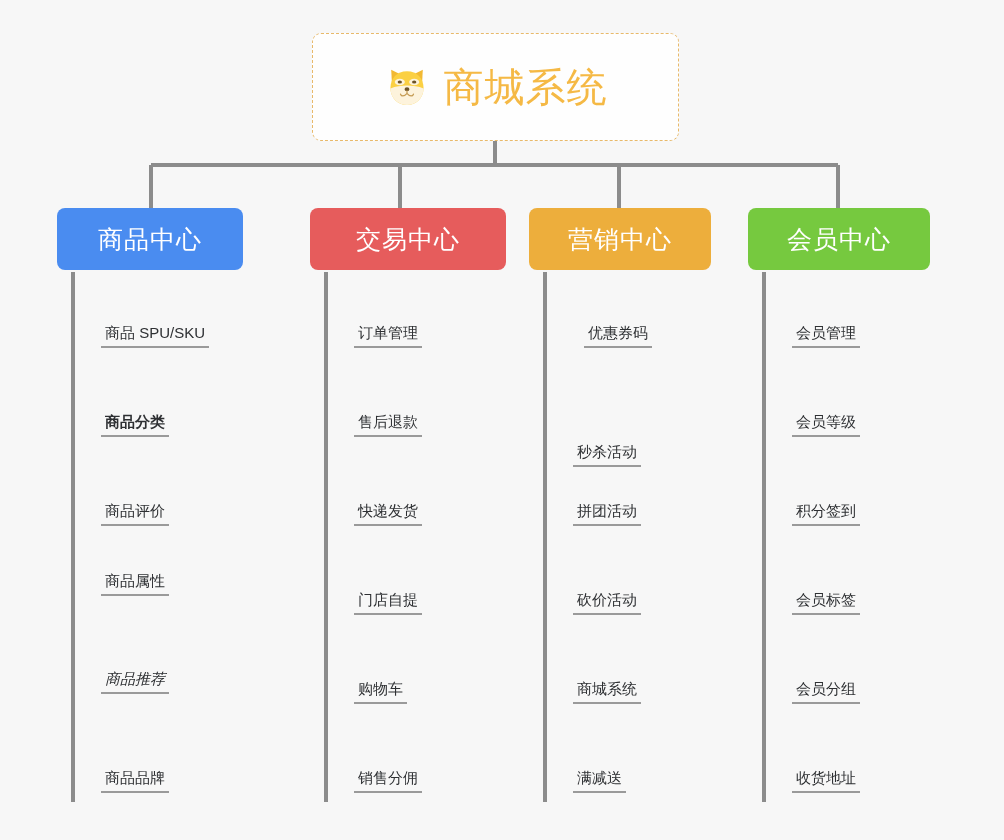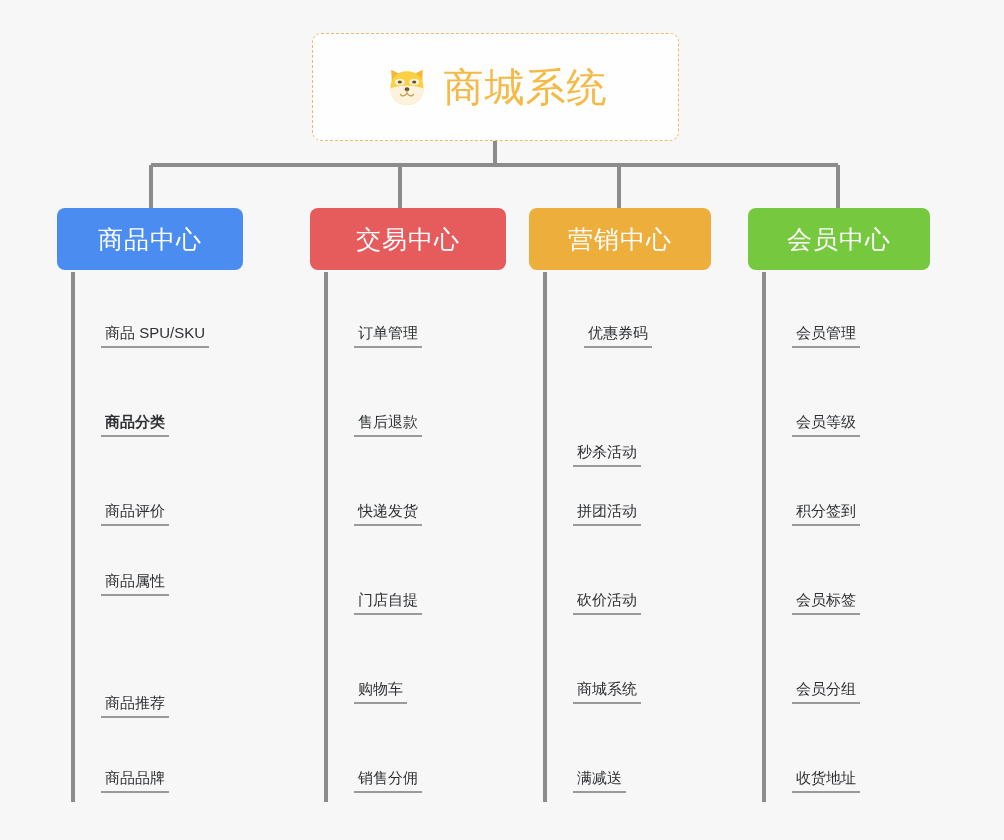--- a/index.html
+++ b/index.html
@@ -148,21 +148,21 @@
           </div>
           <div class="leaf-item" style="left: 44px; top: 131px; font-weight: bold;">
             <span class="leaf-label">商品分类</span>
           </div>
           <div class="leaf-item" style="left: 44px; top: 220px;">
             <span class="leaf-label">商品评价</span>
           </div>
           <div class="leaf-item" style="left: 44px; top: 290px;">
             <span class="leaf-label">商品属性</span>
           </div>
-          <div class="leaf-item" style="left: 44px; top: 412px;">
+          <div class="leaf-item" style="left: 44px; top: 388px; font-style: italic;">
             <span class="leaf-label">商品推荐</span>
           </div>
           <div class="leaf-item" style="left: 44px; top: 487px;">
             <span class="leaf-label">商品品牌</span>
           </div>
         </div>
       </div>
       <div class="column" style="left: 310px; width: 182px;">
         <div class="cat-box" style="background: rgb(230, 92, 92); width: 196px;">
           <span>交易中心</span>

